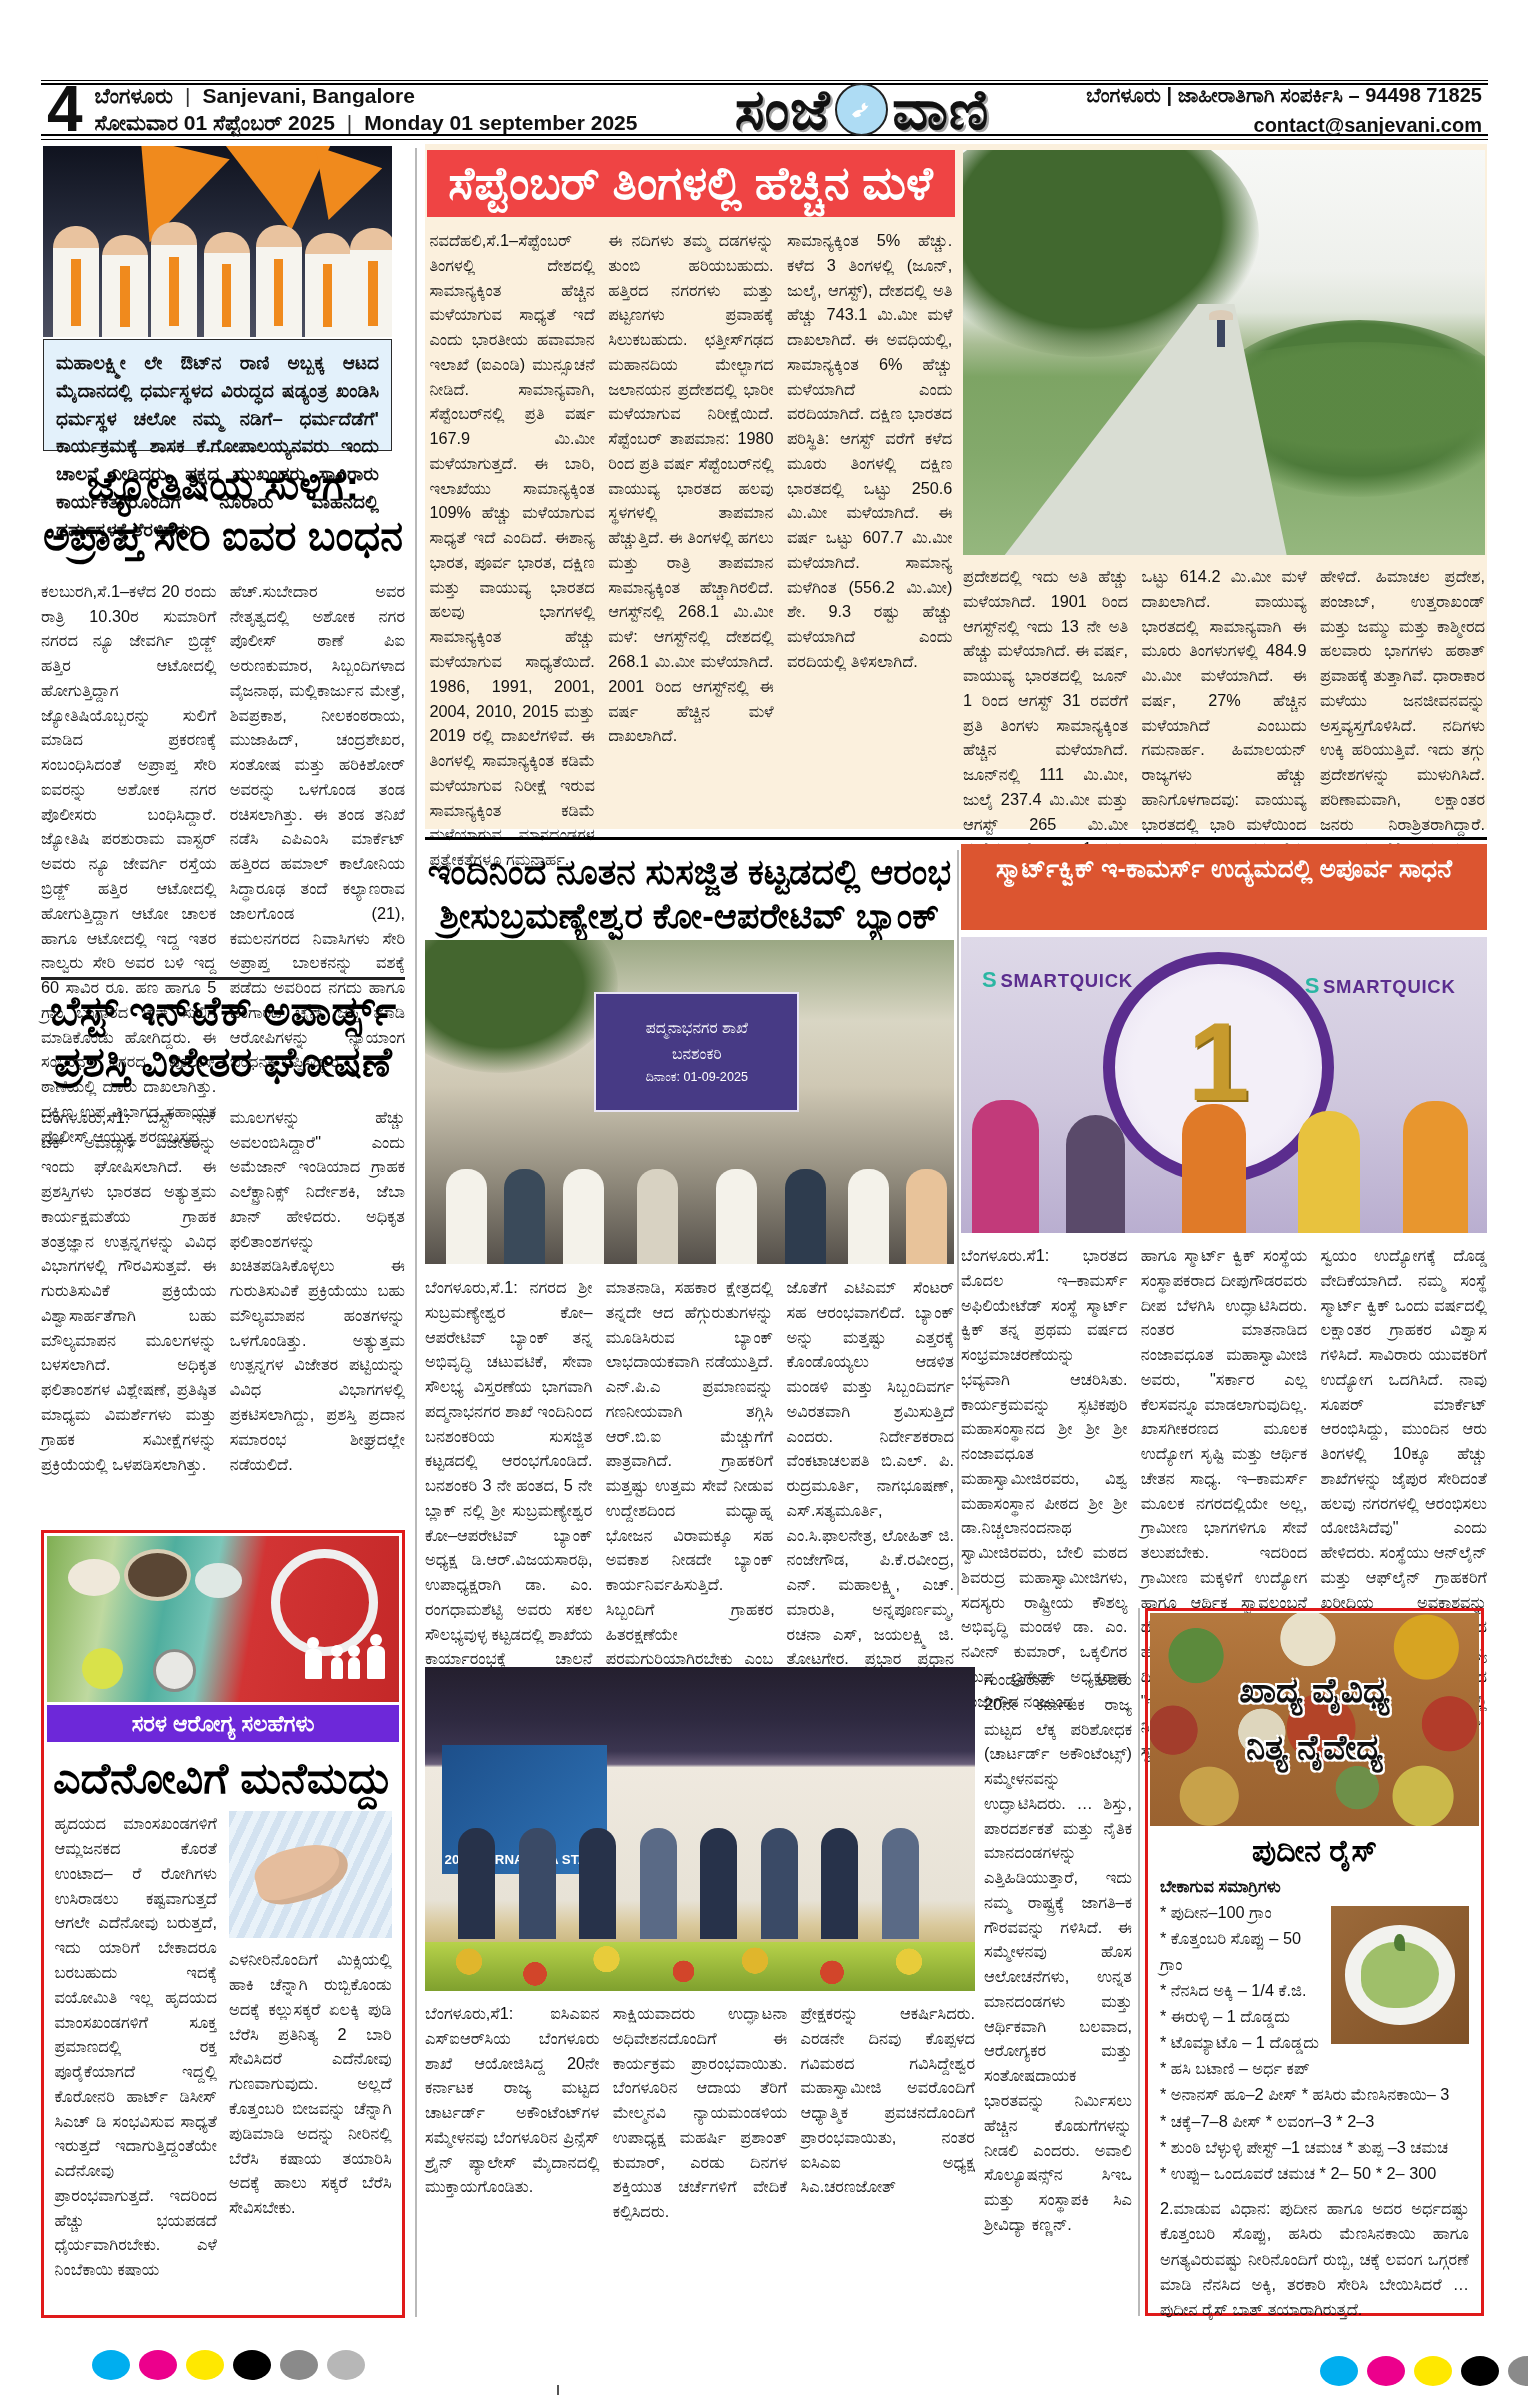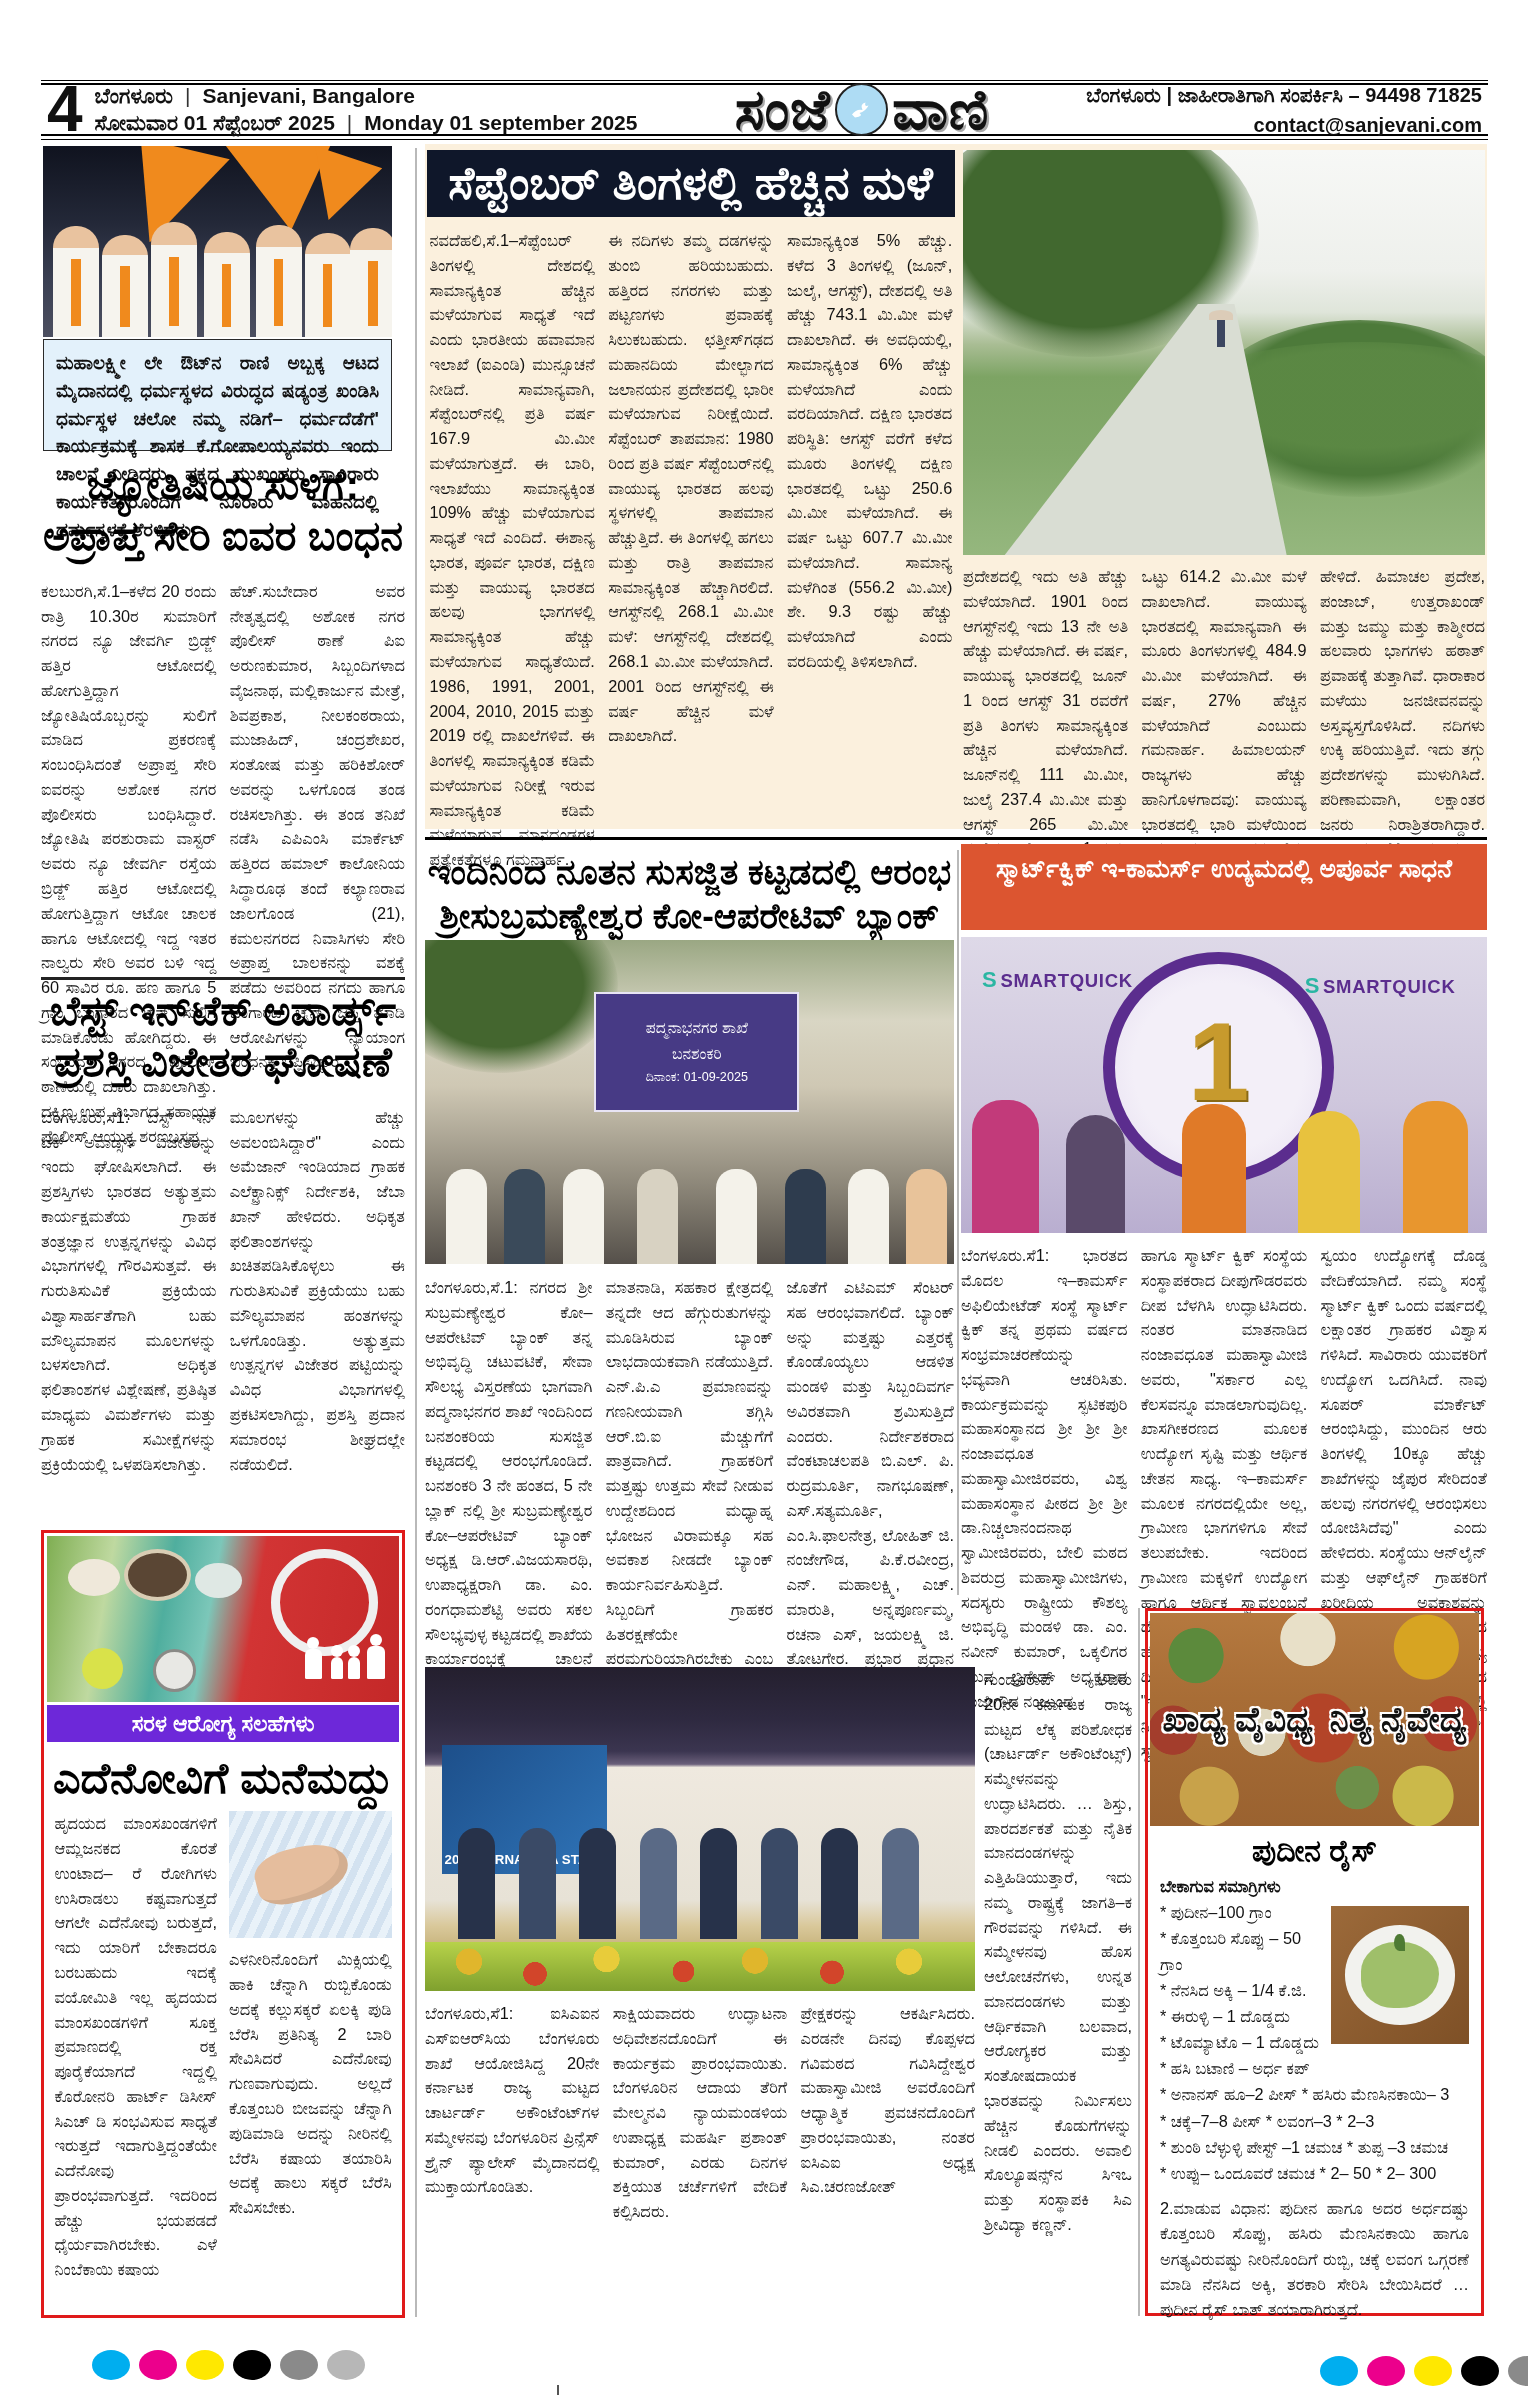--- a/index.html
+++ b/index.html
@@ -29,21 +29,21 @@
   .headline-k{font-weight:bold;text-align:center;color:#000;}
   .cols{display:flex;gap:13.3px;}
   .col{flex:1;font-size:16.3px;line-height:1.52;text-align:justify;}
   .photo{position:relative;overflow:hidden;}
   .vrule{position:absolute;width:1.5px;background:#b9b9b9;}
   .hrule{position:absolute;height:3px;background:#000;}
   .caption{background:#e3f1fb;border:1.5px solid #2a2a2a;padding:9px 12px;font-size:18.5px;
            line-height:1.5;font-weight:bold;text-align:justify;box-sizing:border-box;}
   
   .rain{background:#fbf0dd;}
-  .rain-head{position:absolute;left:1.5px;top:6px;width:528px;height:67px;background:#0f172a;
+  .rain-head{position:absolute;left:1.5px;top:6px;width:528px;height:67px;background:#ef4444;
              color:#fff;font-size:46px;font-weight:bold;text-align:center;line-height:67px;}
   
   .photo-rain{background:linear-gradient(180deg,#f7f8f6 0%,#eef0ec 30%,#dfe5da 40%,#a9bd94 48%,#7da464 56%,#83a96b 75%,#95b77e 100%);}
   .rain-tree{position:absolute;border-radius:50%;}
   .rt1{left:-44px;top:-37px;width:340px;height:244px;background:radial-gradient(ellipse at 50% 45%,#41682f 55%,rgba(65,104,47,0) 72%);}
   .rt2{right:-30px;top:170px;width:311px;height:177px;background:radial-gradient(ellipse at 50% 45%,#4d7a3a 55%,rgba(77,122,58,0) 72%);}
   .rt3{left:207px;top:192px;width:384px;height:126px;background:radial-gradient(ellipse at 50% 45%,#5d8a45 50%,rgba(93,138,69,0) 72%);opacity:.85;}
   .rain-road{position:absolute;left:0;bottom:0;width:100%;height:62%;background:#d9ddd3;
              clip-path:polygon(8% 100%,62% 100%,52% 0,45% 0);}
   .rain-person{position:absolute;left:48.6%;top:42%;width:8.1px;height:27px;background:#3c4660;}
@@ -108,21 +108,21 @@
       radial-gradient(circle 25px at 7% 55%,#a33d2c 97%,transparent),
       radial-gradient(circle 30px at 18% 86%,#c8a24a 97%,transparent),
       radial-gradient(circle 28px at 48% 12%,#e8e0c8 97%,transparent),
       radial-gradient(circle 33px at 84% 16%,#d7a422 97%,transparent),
       radial-gradient(circle 28px at 91% 52%,#b23c2a 97%,transparent),
       radial-gradient(circle 31px at 83% 86%,#cbb94a 97%,transparent),
       radial-gradient(circle 35px at 52% 54%,#b34428 97%,transparent),
       radial-gradient(circle 24px at 34% 56%,#ded6bd 97%,transparent),
       radial-gradient(circle 22px at 63% 82%,#6d8f49 97%,transparent),
       linear-gradient(180deg,#b5793f 0%,#a86d36 40%,#9a6230 100%);}
-  .spice-title{position:absolute;inset:0;display:flex;flex-direction:row;align-items:center;justify-content:center;
+  .spice-title{position:absolute;inset:0;display:flex;flex-direction:column;align-items:center;justify-content:center;
       gap:17px;font-weight:900;font-size:34px;color:#111;
       text-shadow:-2.2px -2.2px 0 #fff,2.2px -2.2px 0 #fff,-2.2px 2.2px 0 #fff,2.2px 2.2px 0 #fff;}
   .photo-rice{background:linear-gradient(135deg,#9c6a3a,#7e5026);}
   .plate{position:absolute;left:10%;top:14%;width:80%;height:72%;background:#f2f2ee;border-radius:50%;}
   .rice{position:absolute;left:22%;top:26%;width:56%;height:48%;background:#9fbf6a;border-radius:48% 52% 55% 45%;}
   .rice::after{content:"";position:absolute;left:42%;top:-12%;width:14%;height:26%;background:#4e7a33;border-radius:50% 50% 0 50%;}
   .ing{font-size:16.3px;line-height:1.6;}
   .ing::before{content:"";}
   .method{font-size:16.3px;line-height:1.55;text-align:justify;margin-top:10.4px;}
   

